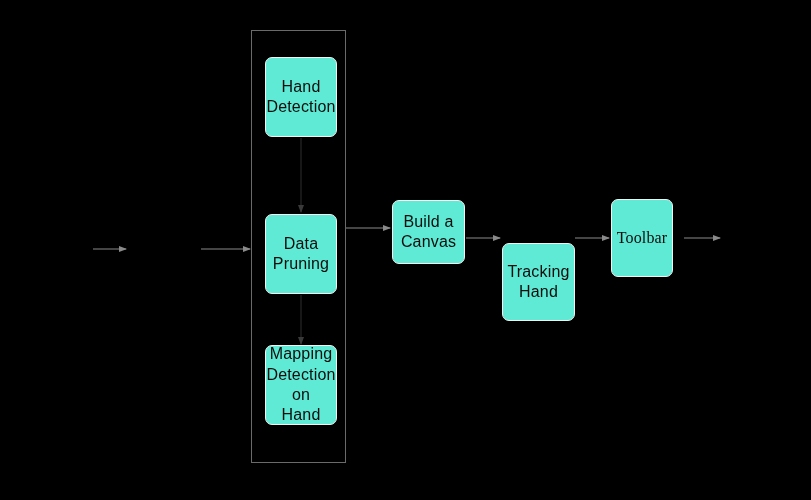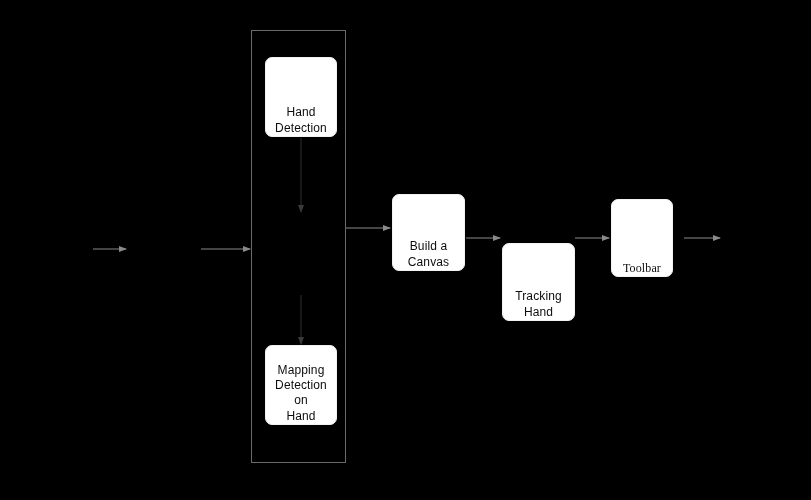--- a/index.html
+++ b/index.html
@@ -21,27 +21,27 @@
   svg.edges {
     position: absolute;
     left: 0;
     top: 0;
     width: 811px;
     height: 500px;
     pointer-events: none;
   }
   .node {
     position: absolute;
-    background: #ffffff;
+    background: #5eead4;
     color: #0d0d0d;
     display: flex;
-    align-items: flex-end;
+    align-items: center;
     justify-content: center;
     text-align: center;
-    font-size: 12px;
+    font-size: 16px;
     line-height: 1.28;
     letter-spacing: 0.01em;
     box-sizing: border-box;
     border: 1px solid #f2f2f2;
   }
   .node .label {
     display: block;
     padding: 0 4px;
     white-space: pre-line;
   }
@@ -92,28 +92,31 @@
 
   <div class="group-frame" style="left:251px; top:30px; width:95px; height:433px;"></div>
 
 
 
   <div class="node rect" style="left:265px; top:57px; width:72px; height:80px;">
     <span class="label">Hand
 Detection</span>
   </div>
 
+  <div class="node rect" style="left:265px; top:214px; width:72px; height:80px;">
+    <span class="label">Data Pruning</span>
+  </div>
 
   <div class="node rect" style="left:265px; top:345px; width:72px; height:80px;">
     <span class="label">Mapping
 Detection on
 Hand</span>
   </div>
 
-  <div class="node rect" style="left:392px; top:194px; width:73px; height:77px;">
+  <div class="node rect" style="left:392px; top:200px; width:73px; height:64px;">
     <span class="label">Build a
 Canvas</span>
   </div>
 
   <div class="node rect" style="left:502px; top:199px; width:73px; height:78px;margin-top:44px;">
     <span class="label">Tracking
 Hand</span>
   </div>
 
   <div class="node rect" style="left:611px; top:199px; width:62px; height:78px;font-family:Liberation Serif, serif;">

